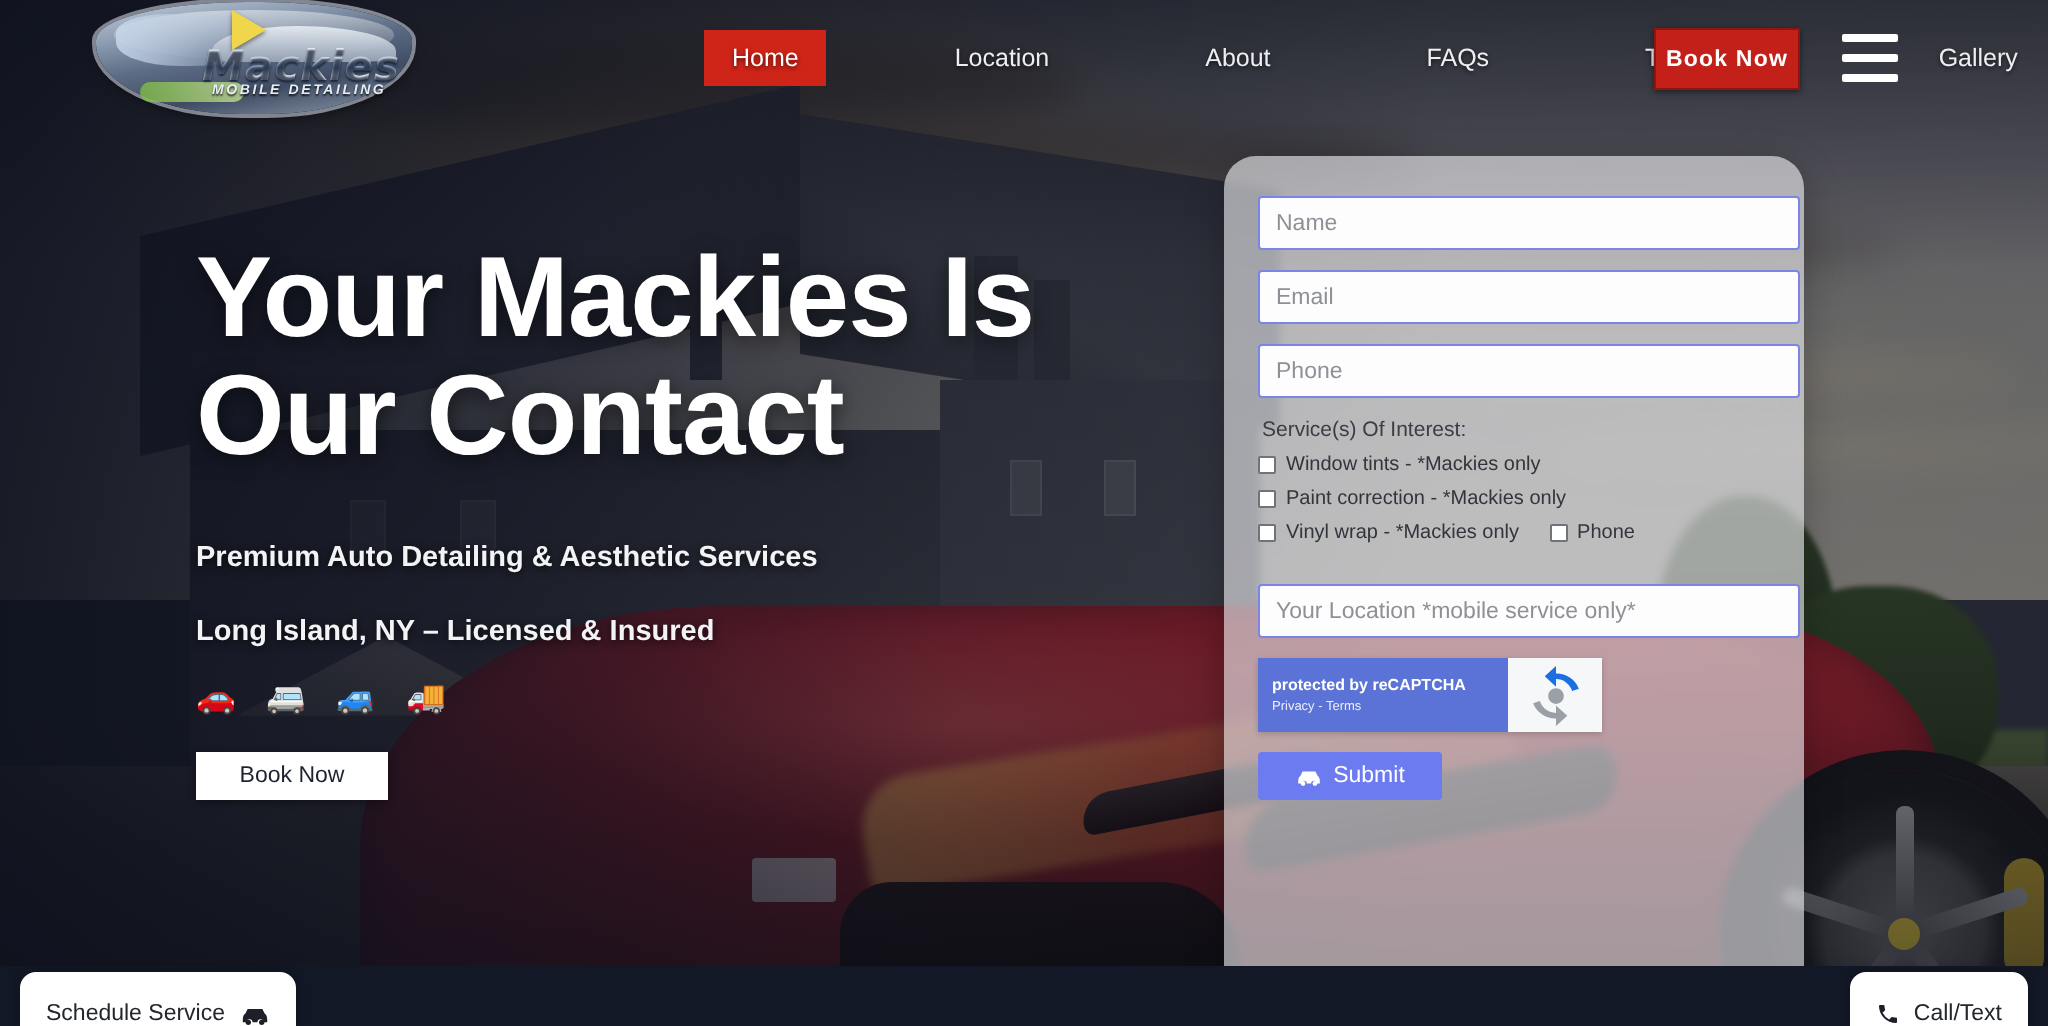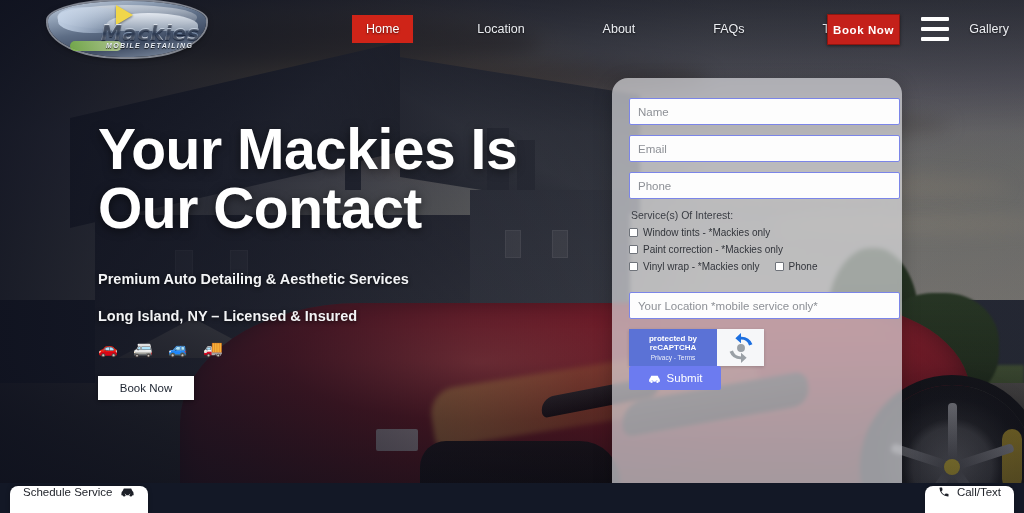--- a/index.html
+++ b/index.html
@@ -282,22 +282,22 @@
   }
   .cb-txt { font-size:10px; color:#32353b; white-space:nowrap; }
   .cb-spacer { width:5px; }
   .fi-msg {
     display:block; width:100%; height:58px; margin-bottom:9px; resize:none;
     background:#fdfdfd; border:1px solid #7b85e8; border-radius:2px;
     padding:6px 8px; font-size:11.5px; color:#333; outline:none;
     font-family:"Liberation Sans", sans-serif;
   }
   .recap {
-    display:flex; width:135px; height:37px; margin-bottom:0;
-    box-shadow:0 1px 3px rgba(0,0,0,0.18); cursor:pointer;text-align:center;
+    display:flex; width:172px; height:37px; margin-bottom:10px;
+    box-shadow:0 1px 3px rgba(0,0,0,0.18); cursor:pointer;
   }
   .recap-left {
     flex:1; background:#5b72d6; color:#fff; padding:5px 7px;
     display:flex; flex-direction:column; justify-content:center;
   }
   .recap-t { font-size:8px; font-weight:700; line-height:1.15; }
   .recap-b { font-size:6.5px; opacity:0.88; margin-top:2px; }
   .recap-right {
     width:47px; background:#f6f7f9; display:flex; align-items:center; justify-content:center;
   }
@@ -308,21 +308,21 @@
     font-family:"Liberation Sans", sans-serif;
   }
 
   
   .footer-bar {
     position:absolute; left:0; bottom:0; width:100%; height:30px; z-index:38;
     background:#131826;
   }
   .chip {
     position:absolute; bottom:0; height:27px; background:#fff;
-    border-radius:8px 8px 0 0; display:flex; align-items:flex-start; gap:7px;
+    border-radius:8px 8px 0 0; display:flex; align-items:flex-end; gap:7px;
     padding:0 13px; font-size:11.5px; color:#23262d; cursor:pointer; z-index:45;
     box-shadow:0 -1px 4px rgba(0,0,0,0.25);
   }
   .chip-left  { left:10px; }
   .chip-right { right:10px; }
 </style>
 </head>
 <body>
 
 <div id="page">

